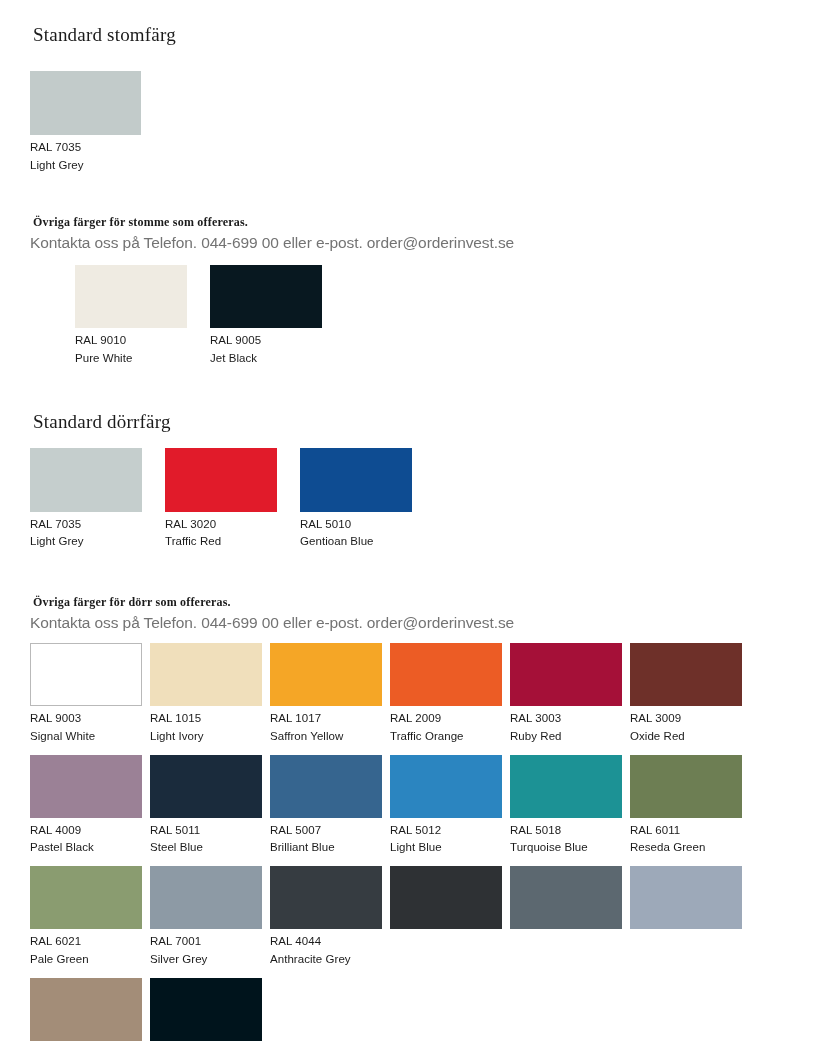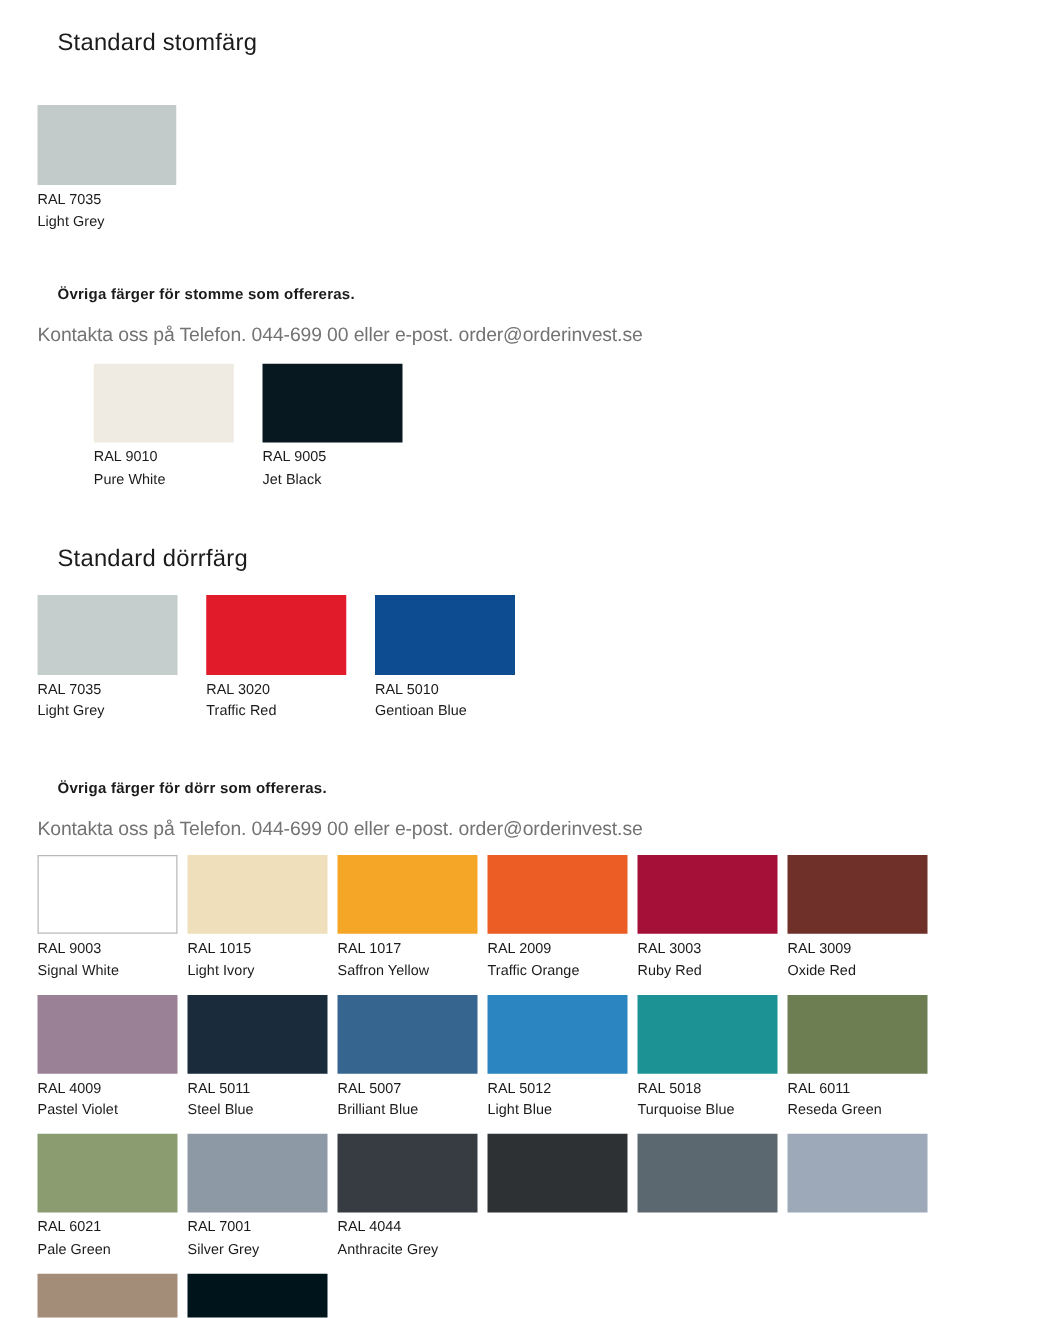--- a/index.html
+++ b/index.html
@@ -21,22 +21,23 @@
     height: 1054px;
     padding: 0 30px;
   }
 
   
   .section-title {
     font-size: 19px;
     font-weight: 400;
     letter-spacing: 0.2px;
     color: #1b1b1b;
-    margin: 16px;
+    margin: 3px;
     line-height: 1.2;
+    font-family: Liberation Serif, serif;
   }
   .section-title.bold {
     font-weight: 700;
     font-size: 12px;
   }
   .section-sub {
     font-size: 15.5px;
     font-weight: 400;
     color: #737373;
     margin: 2px 0 0 0;
@@ -175,21 +176,21 @@
           <div class="swatch-name">Ruby Red</div>
         </div>
         <div class="swatch-cell">
           <div class="swatch-chip" style="background: rgb(110, 48, 41);"></div>
           <div class="swatch-code">RAL 3009</div>
           <div class="swatch-name">Oxide Red</div>
         </div>
         <div class="swatch-cell">
           <div class="swatch-chip" style="background: rgb(155, 129, 150);"></div>
           <div class="swatch-code">RAL 4009</div>
-          <div class="swatch-name">Pastel Violet</div>
+          <div class="swatch-name">Pastel Black</div>
         </div>
         <div class="swatch-cell">
           <div class="swatch-chip" style="background: rgb(26, 43, 60);"></div>
           <div class="swatch-code">RAL 5011</div>
           <div class="swatch-name">Steel Blue</div>
         </div>
         <div class="swatch-cell">
           <div class="swatch-chip" style="background: rgb(54, 101, 143);"></div>
           <div class="swatch-code">RAL 5007</div>
           <div class="swatch-name">Brilliant Blue</div>

